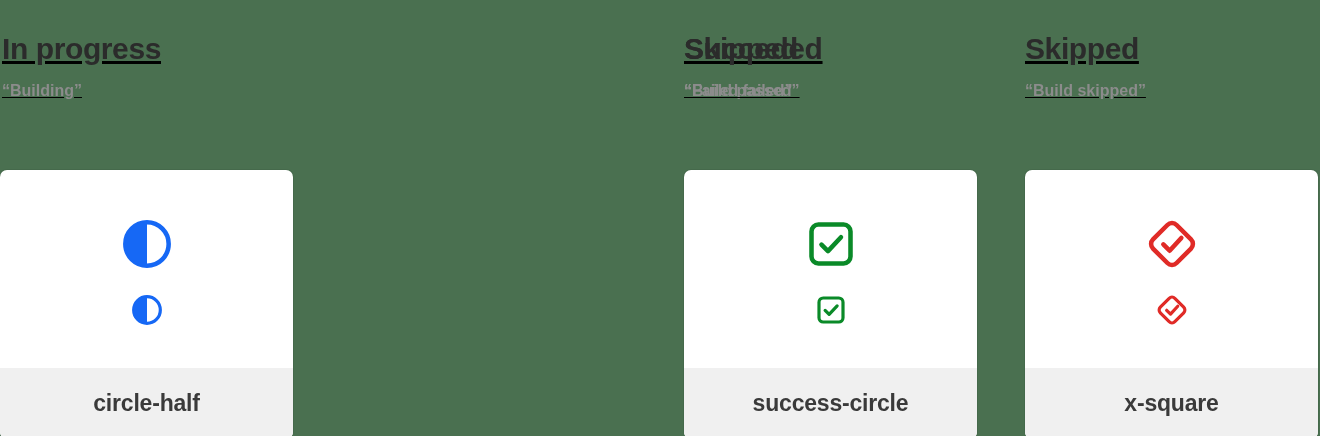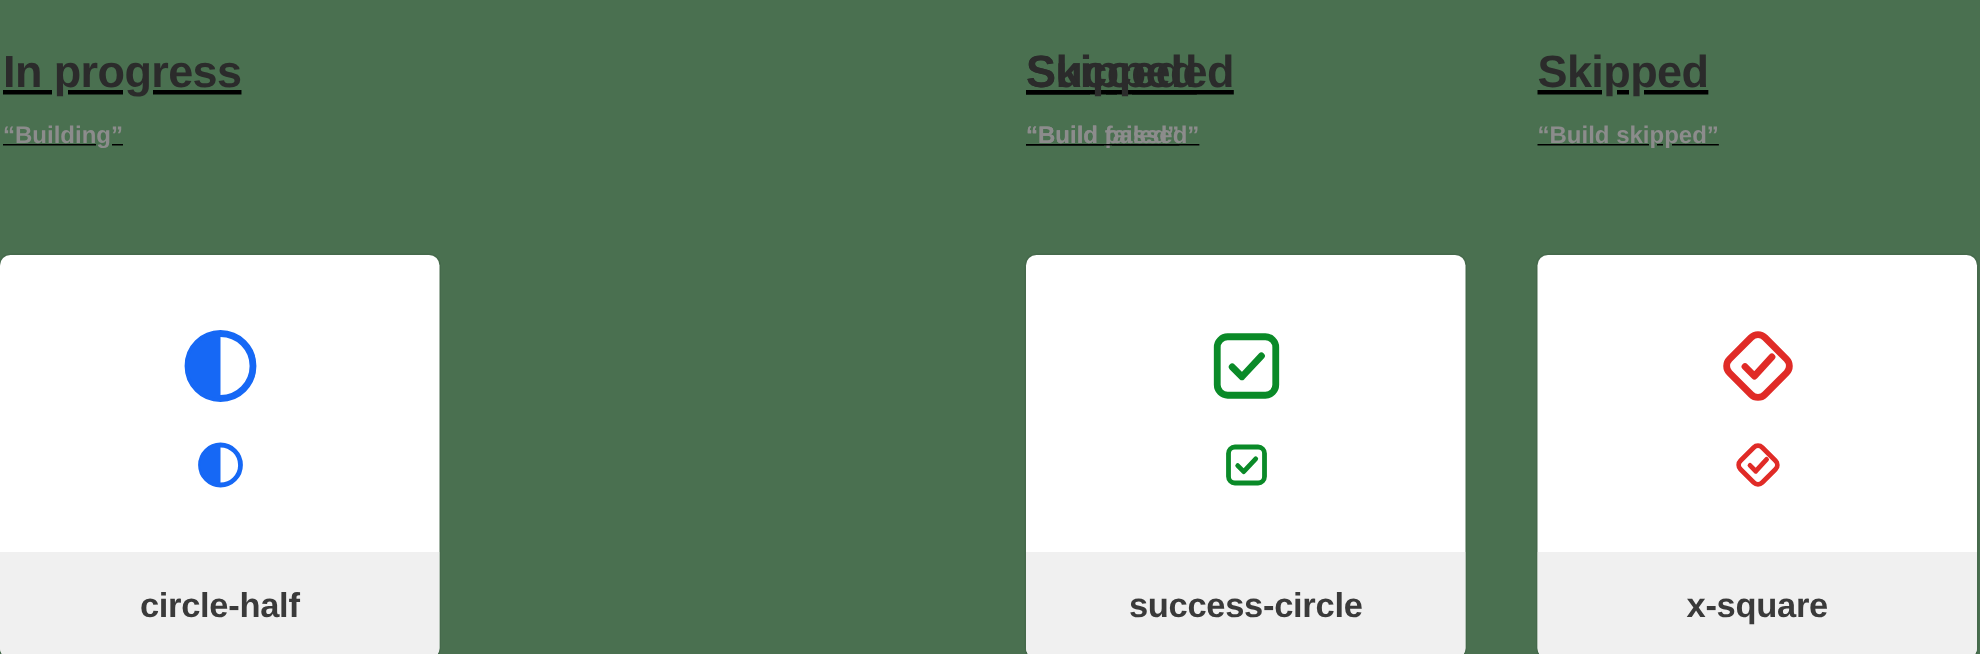--- a/index.html
+++ b/index.html
@@ -159,21 +159,21 @@
       </div>
       <div class="card-footer">
         <span class="footer-label">success-circle</span>
       </div>
     </div>
   </div>
 
   <div class="col col-3">
     <div class="col-head">
       <div class="title">Skipped</div>
-      <div class="subtitle">“Build failed”</div>
+      <div class="subtitle">“Failed failed”</div>
     </div>
     <div class="card">
       <div class="card-body">
         <span>
           <svg class="icon-lg" viewBox="0 0 24 24" fill="none">
             <g transform="rotate(45 12 12)">
               <rect x="4.3" y="4.3" width="15.4" height="15.4" rx="3.0" stroke="#e02b27" stroke-width="2.1"></rect>
             </g>
             <path d="M8.0 12.2 L10.9 15.1 L16.3 9.2" stroke="#e02b27" stroke-width="2.1" stroke-linecap="round" stroke-linejoin="round"></path>
           </svg>

